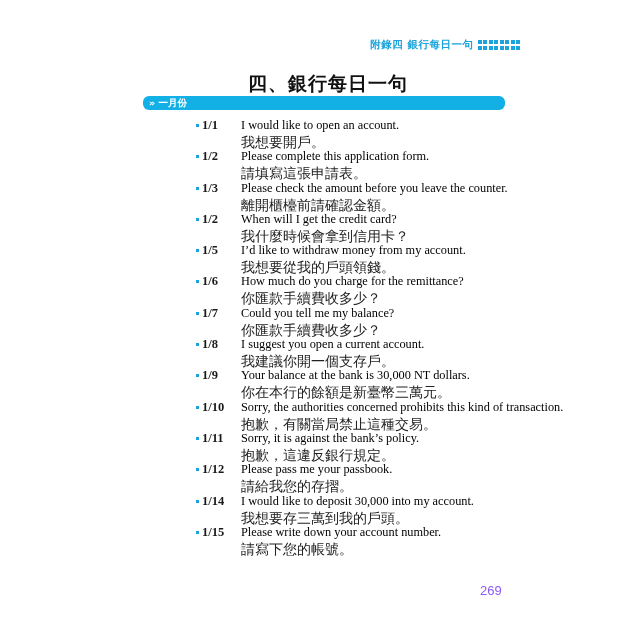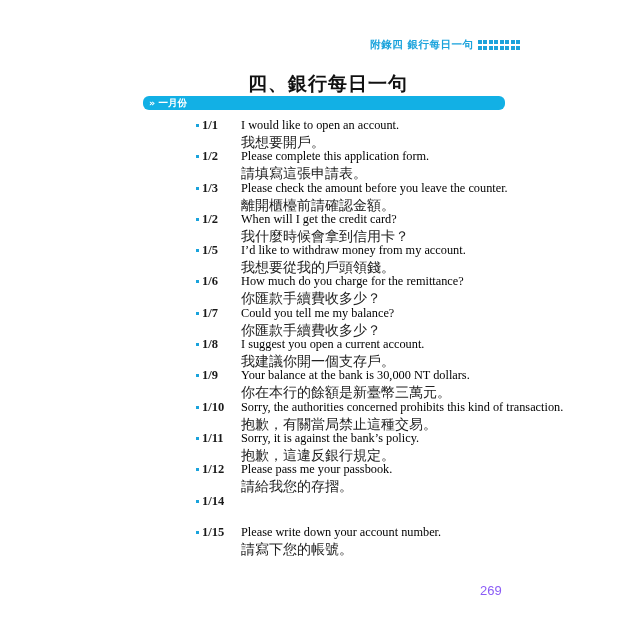--- a/index.html
+++ b/index.html
@@ -234,20 +234,22 @@
   </div>
   <div class="phrase-item">
     <span class="bullet"></span>
     <span class="date">1/12</span>
     <span class="english">Please pass me your passbook.</span>
     <span class="chinese">請給我您的存摺。</span>
   </div>
   <div class="phrase-item">
     <span class="bullet"></span>
     <span class="date">1/14</span>
+    <span class="english">I would like to deposit 30,000 into my account.</span>
+    <span class="chinese">我想要存三萬到我的戶頭。</span>
   </div>
   <div class="phrase-item">
     <span class="bullet"></span>
     <span class="date">1/15</span>
     <span class="english">Please write down your account number.</span>
     <span class="chinese">請寫下您的帳號。</span>
   </div>
 </div>
 
 <div class="page-number">269</div>

